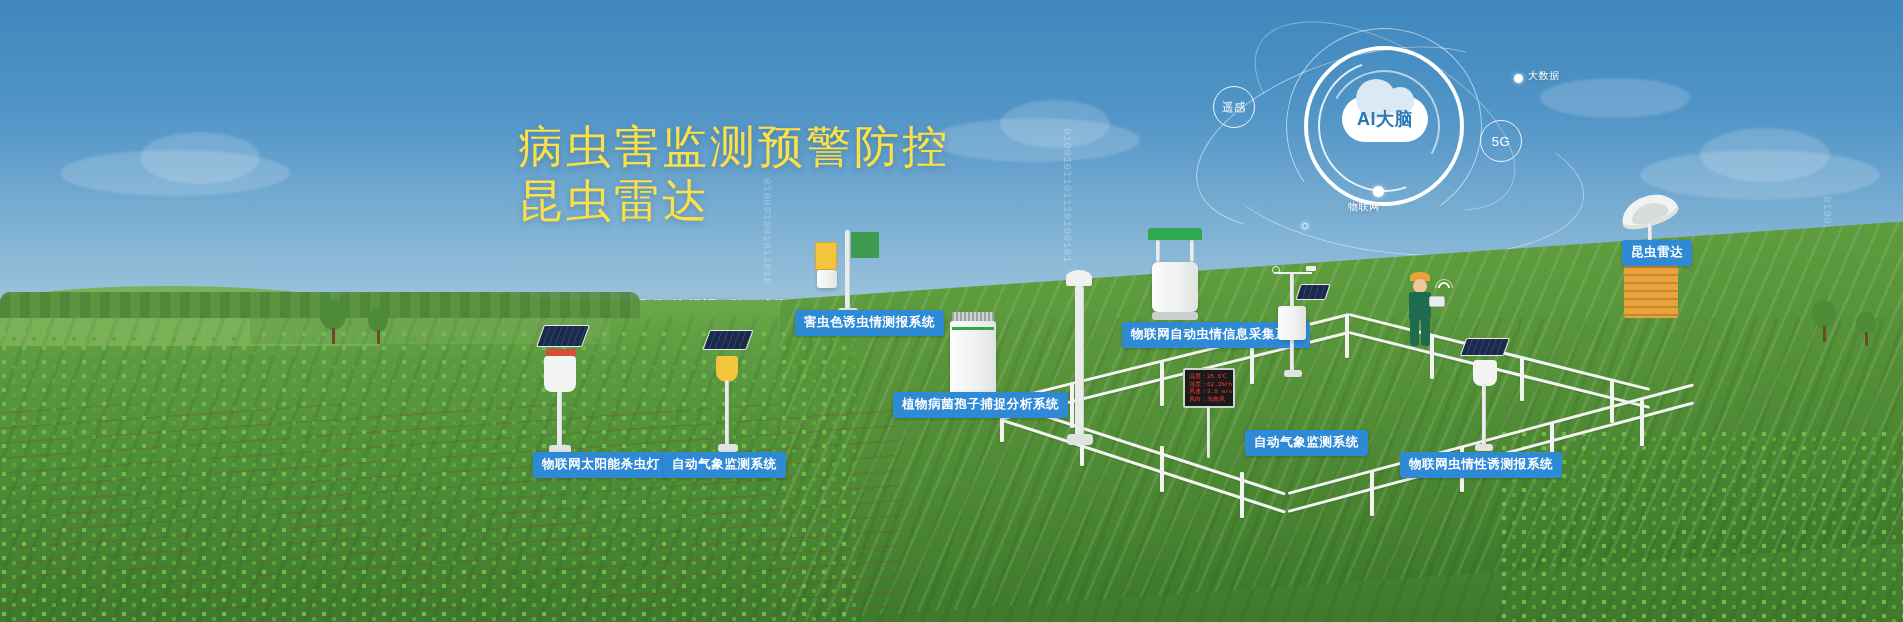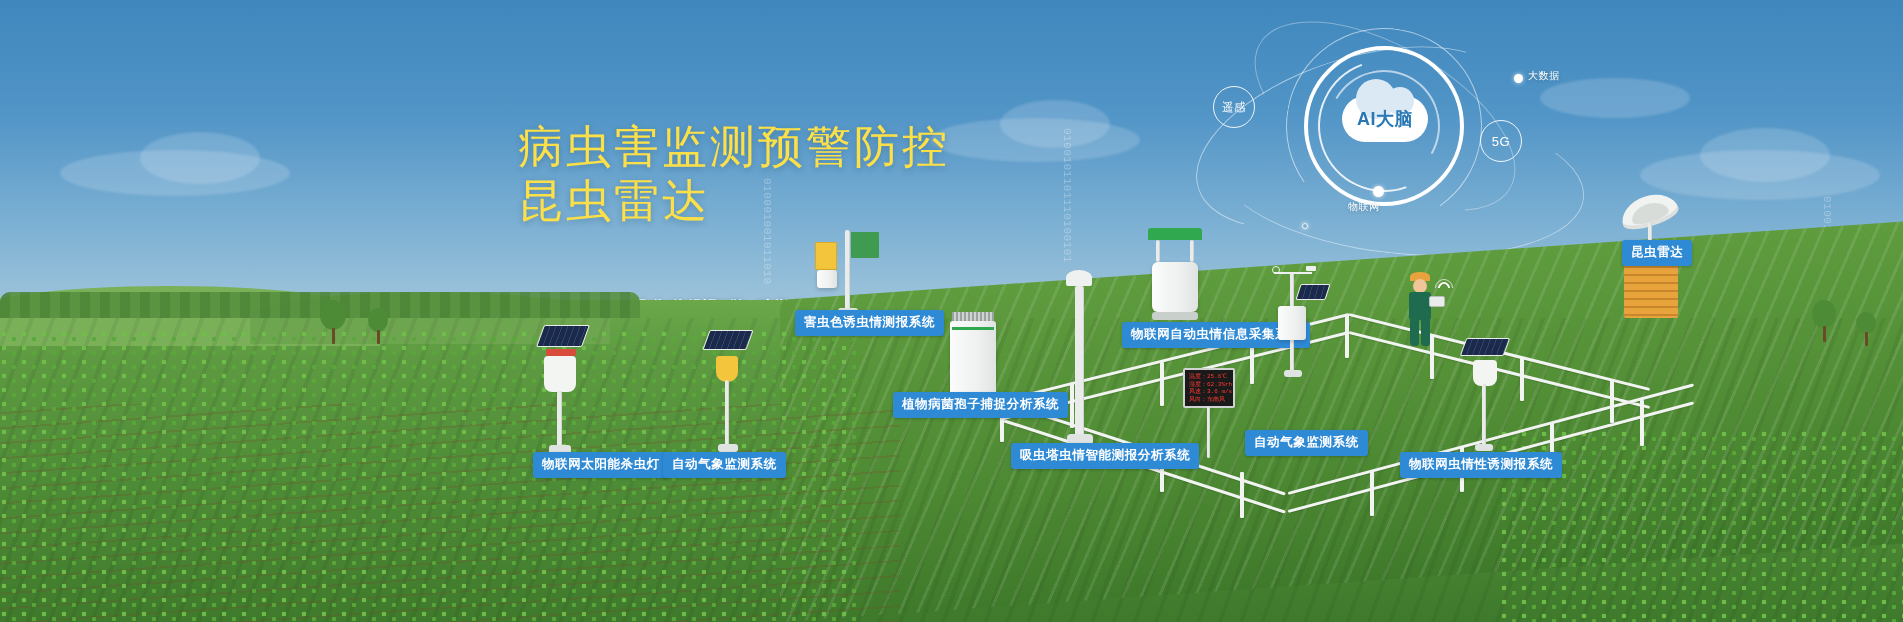--- a/index.html
+++ b/index.html
@@ -455,21 +455,20 @@
     <div class="cabinet" style="left:14px;top:34px;width:46px;height:50px;border-radius:6px;"></div>
     <div class="base" style="left:14px;top:84px;width:46px;height:8px;background:#c9d0cc;"></div>
   </div>
   <div class="tag" style="left:1122px;top:322px;">物联网自动虫情信息采集系统</div>
 
   <div class="device" style="left:1060px;top:270px;width:40px;height:185px;">
     <div class="tower-top" style="left:6px;top:0;width:26px;height:16px;background:#eef1ef;border-radius:50% 50% 2px 2px;"></div>
     <div class="pole" style="left:15px;top:16px;width:9px;height:150px;"></div>
     <div class="base" style="left:7px;top:164px;width:26px;height:11px;border-radius:4px;"></div>
   </div>
-  <div class="tag" style="left:1011px;top:443px;">吸虫塔虫情智能测报分析系统</div>
 
   <div class="device" style="left:1262px;top:266px;width:70px;height:120px;">
     <div class="pole" style="left:28px;top:6px;width:4px;height:100px;"></div>
     <div class="rail" style="position:absolute;left:12px;top:6px;width:38px;height:2px;background:#eef1ef;"></div>
     <div style="position:absolute;left:10px;top:0px;width:8px;height:8px;border:1.5px solid #eef1ef;border-radius:50%;"></div>
     <div style="position:absolute;left:44px;top:0px;width:10px;height:5px;background:#eef1ef;border-radius:1px;"></div>
     <div class="solar" style="left:36px;top:18px;width:30px;height:16px;transform:skewX(-18deg);"></div>
     <div class="cabinet" style="left:16px;top:40px;width:28px;height:34px;"></div>
     <div class="base" style="left:22px;top:104px;width:18px;height:7px;"></div>
   </div>

